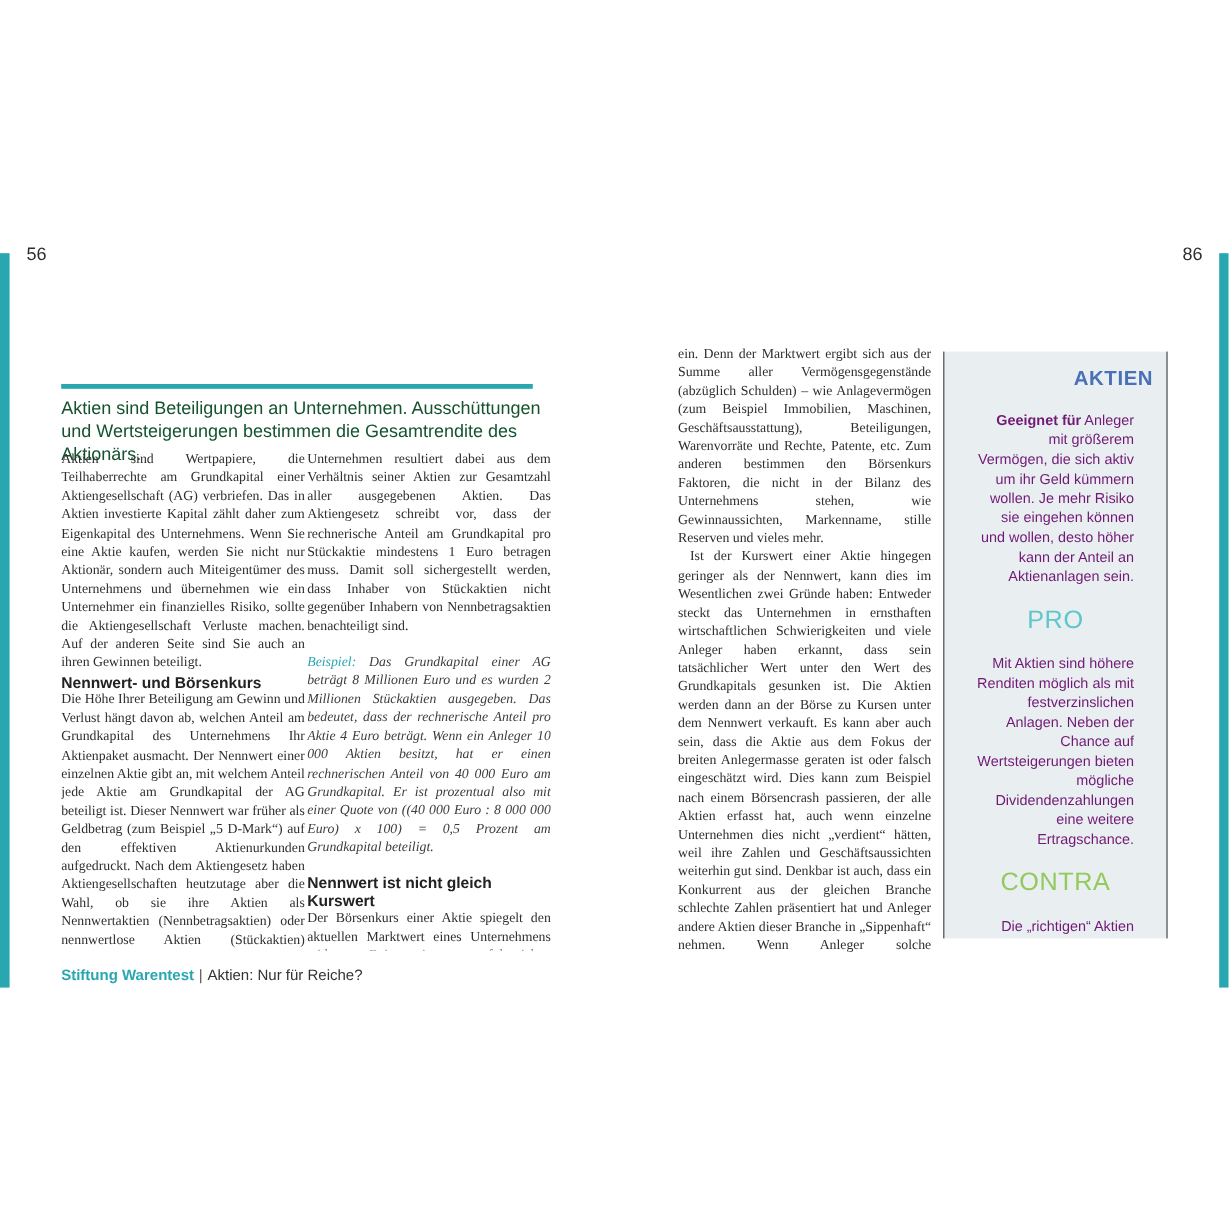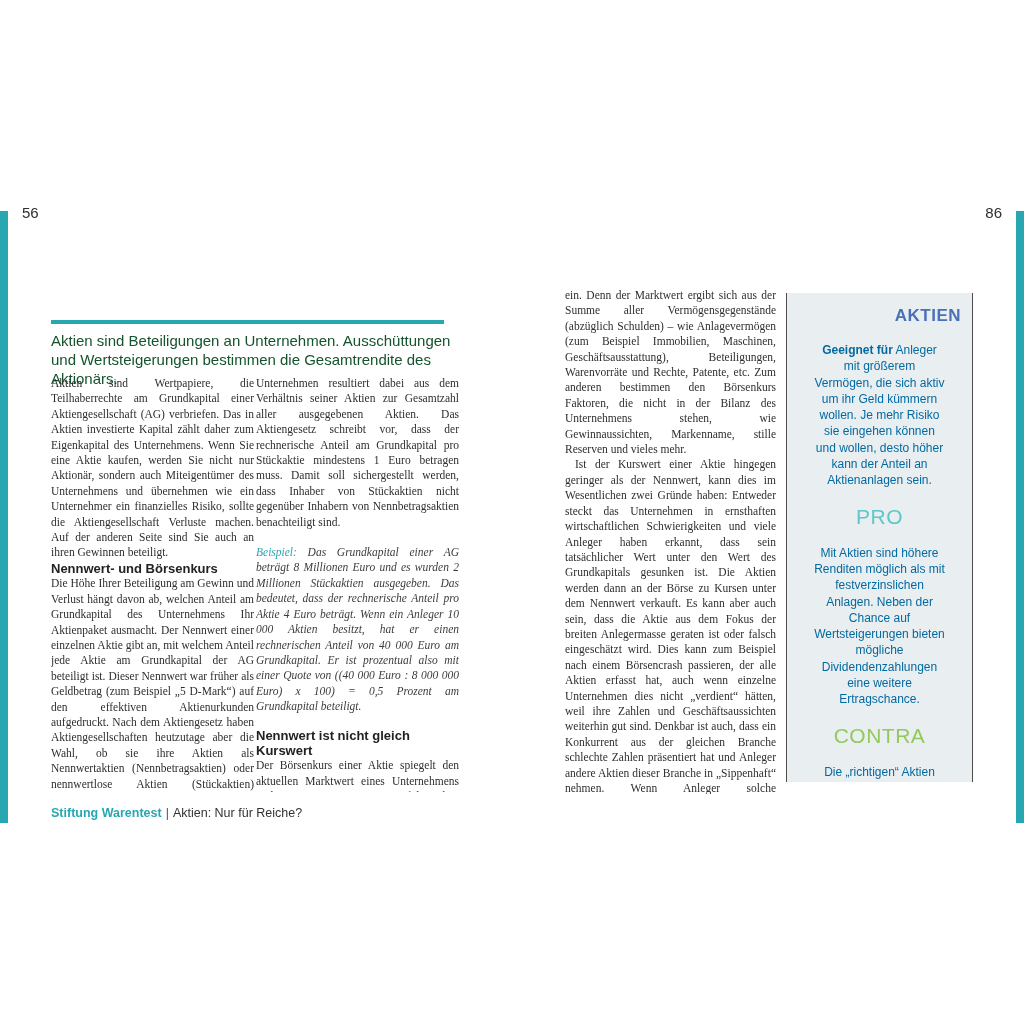--- a/index.html
+++ b/index.html
@@ -38,21 +38,21 @@
   .footer .brand{color:#29a7b1;font-weight:bold;}
   .footer .sep{color:#555;padding:0 4px;}
   
   .right-col{position:absolute;left:565px;top:288px;width:211px;height:506px;overflow:hidden;}
   
   .infobox{position:absolute;left:786px;top:293px;width:187px;height:489px;
     background:#e9eef1;border-left:1px solid #4b4b4b;border-right:1px solid #4b4b4b;
     box-sizing:border-box;padding:13px 11px 0 11px;overflow:hidden;}
   .infobox-title{font-size:17px;font-weight:bold;color:#4a70b8;text-align:right;
     letter-spacing:0.5px;margin:0 0 11px 0;}
-  .infobox-text{font-size:12px;line-height:16.3px;color:#0369a1;text-align:center;margin:16px;}
+  .infobox-text{font-size:12px;line-height:16.3px;color:#701a75;text-align:right;margin:16px;}
   .infobox-text .bold-lead{font-weight:bold;}
   .pro-label{font-size:21px;color:#5fc6c9;text-align:center;margin:15px 0 7px 0;
     letter-spacing:0.5px;}
   .contra-label{font-size:21px;color:#94c95e;text-align:center;margin:15px 0 7px 0;
     letter-spacing:0.5px;}
 </style>
 </head>
 <body>
 
 <div class="canvas">

